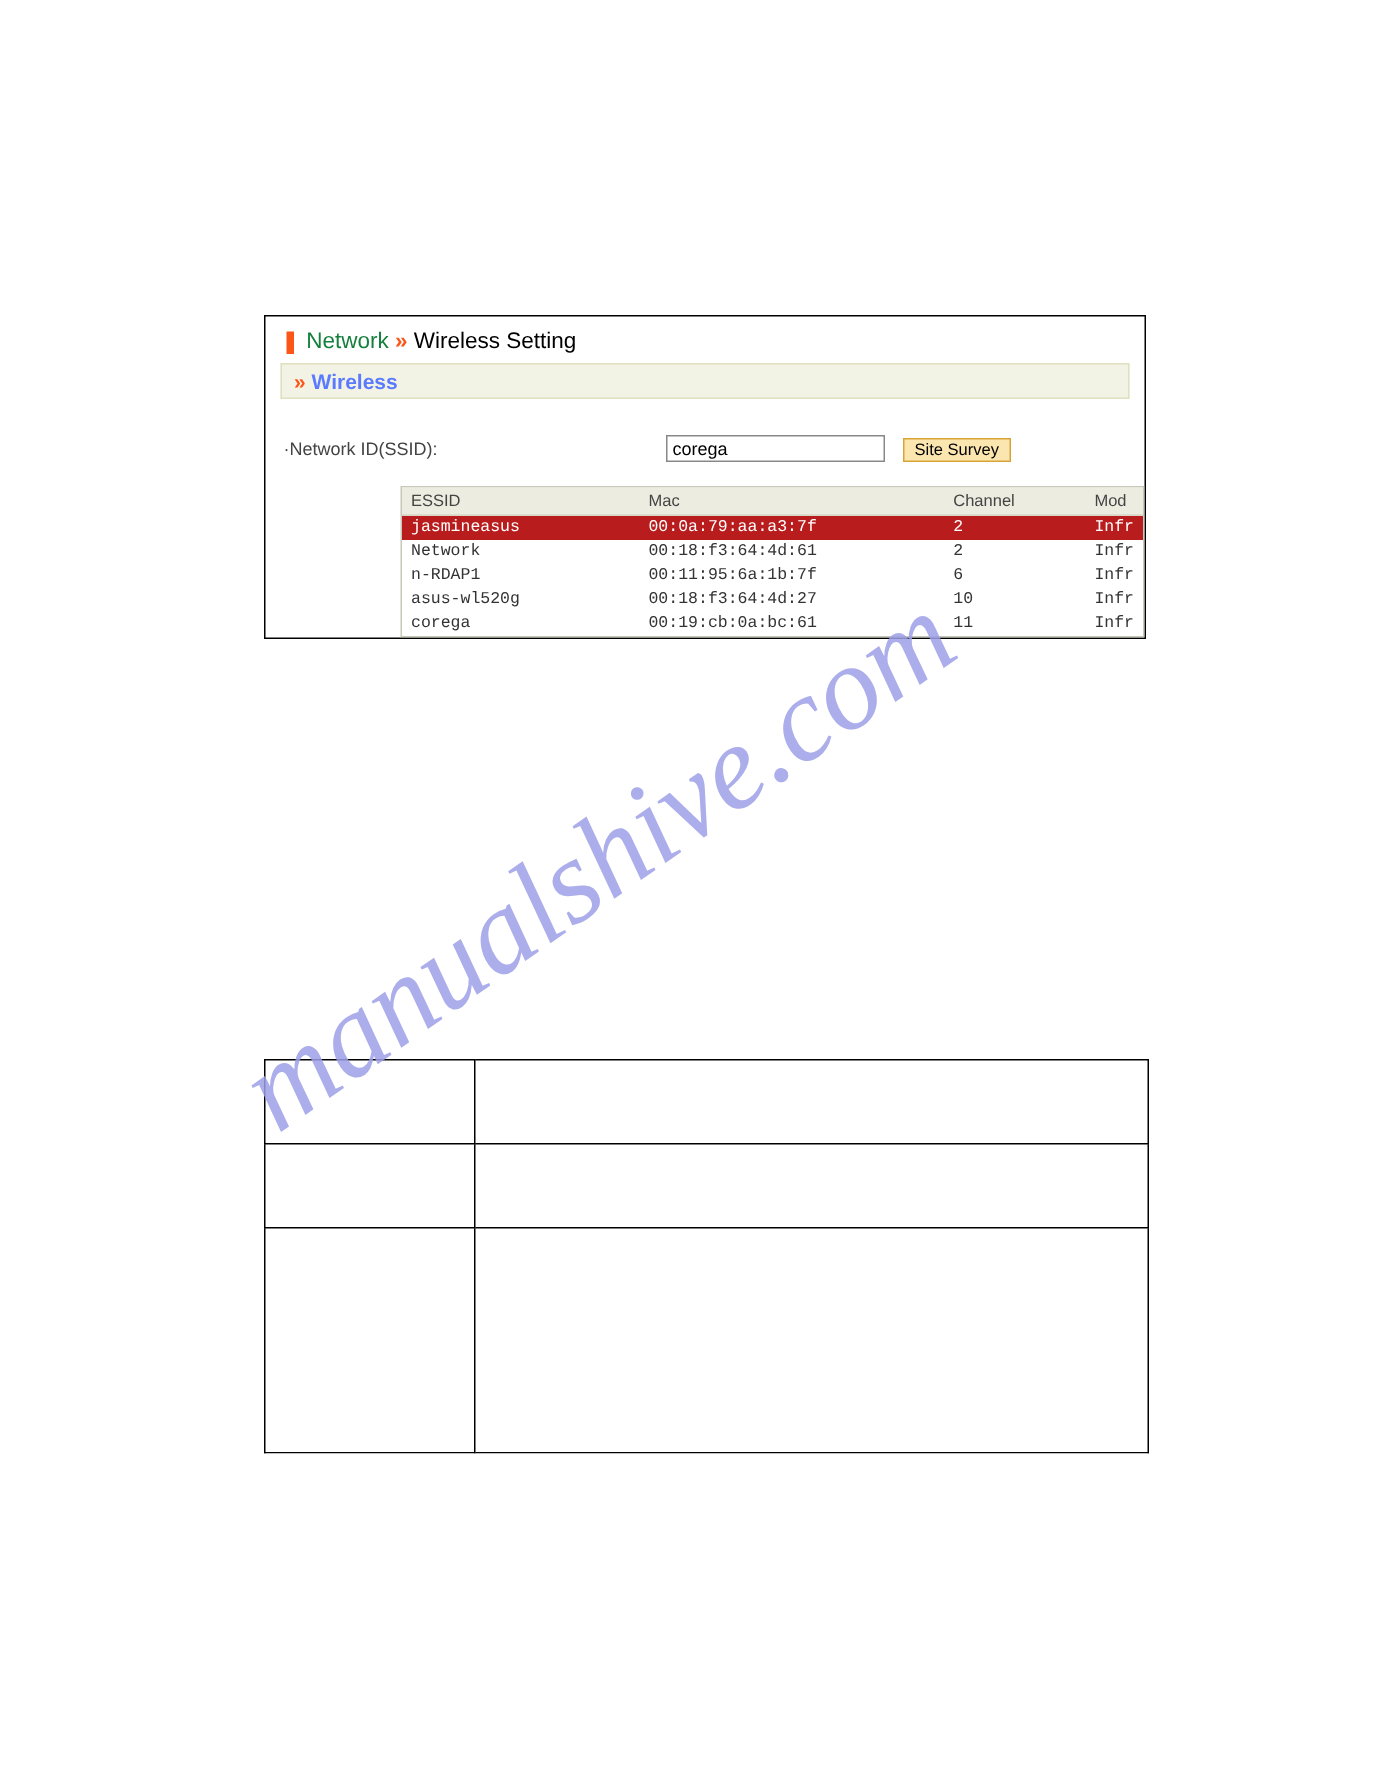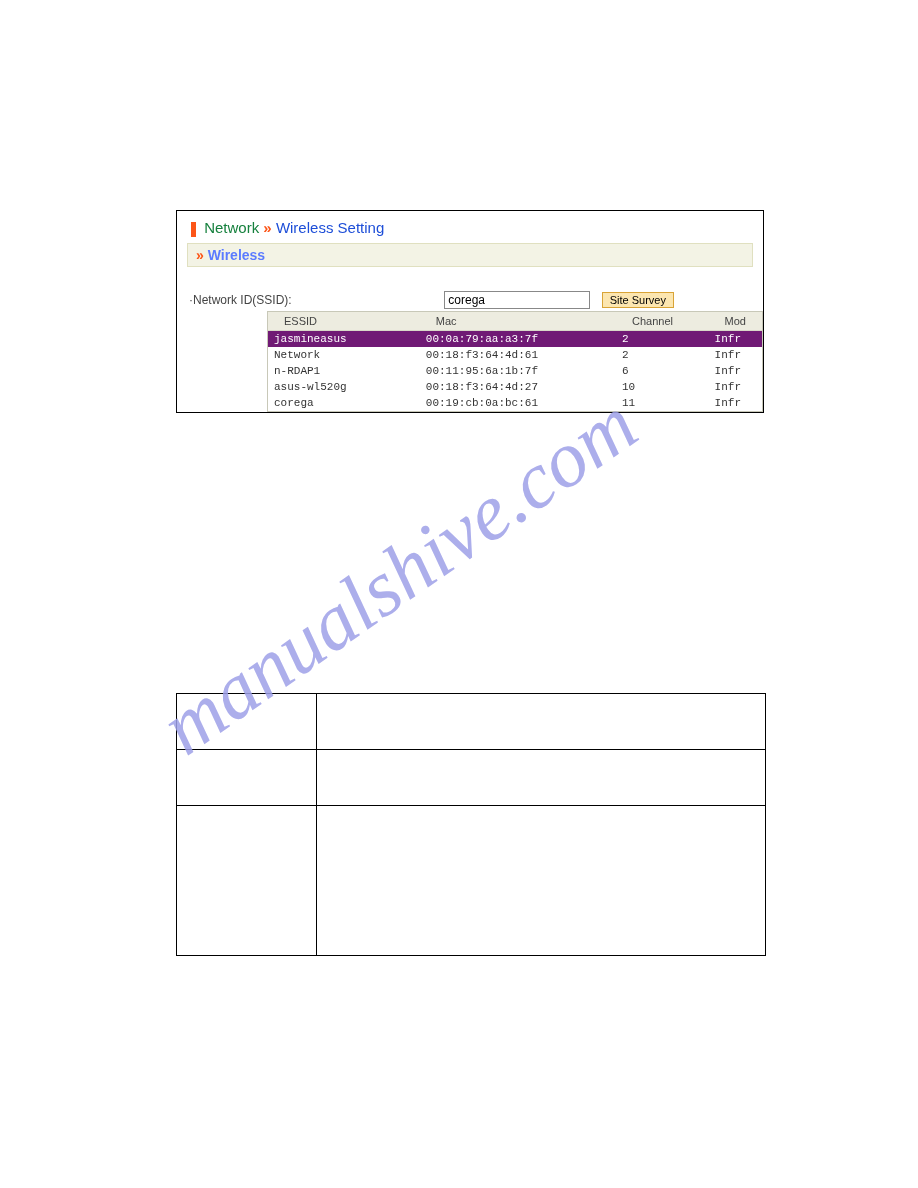--- a/index.html
+++ b/index.html
@@ -3,35 +3,35 @@
 <meta charset="utf-8">
 <style>
   * { box-sizing: border-box; margin: 0; padding: 0; }
   body { font-family: Arial, sans-serif; background: #fff; width: 918px; }
   .page { width: 918px; padding: 0; position: relative; }
   .screenshot-border { border: 1px solid #000; width: 588px; margin: 210px 0 0 176px; overflow: hidden; background: #fff; }
   .section-title { padding: 8px 14px 2px 14px; font-size: 15px; color: #555; }
   .section-title .bar { display:inline-block; width:5px; height:15px; background:#fc5518; vertical-align:middle; margin-right:4px; }
   .section-title .net { color:#15803d; }
   .section-title .arrows { color:#fc5518; font-weight:bold; }
-  .section-title .ws { color:#1d4ed8;margin-top:11px; }
+  .section-title .ws { color:#000000;margin-top:11px; }
   .sub-header { background:#f3f3e5; border:1px solid #e0e0c0; margin:4px 10px 4px 10px; padding:3px 8px; font-size:14px; }
   .sub-header .arrows { color:#fc5518; font-weight:bold; }
   .sub-header .wireless { color:#5b7bff; font-weight:bold; }
   .enable-row { padding:4px 20px; font-size:12px; color:#444; }
   .enable-row input { vertical-align:middle; accent-color:green; }
-  .ssid-row { padding:4px 10px 2px 4px; font-size:12px; color:#444;margin-top:20px; }
+  .ssid-row { padding:4px 10px 16px 4px; font-size:12px; color:#444;margin-top:20px; }
   .ssid-row .label { display:inline-block; width:260px; padding-left:8px; }
   .ssid-row input[type=text] { width:146px; height:18px; border:1px solid #888; font-size:12px; padding:1px 3px; }
   .site-survey { background:#fce6b0; border:1px solid #d9a437; font-size:11px; padding:1px 7px; cursor:pointer; margin-left:8px; }
   .table-wrap { margin: 0 0 0 90px; border:1px solid #c8c8b8; font-size:11px; color:#333; }
   .tbl { width:100%; border-collapse:collapse; }
-  .tbl th { background:#edece0; text-align:left; font-weight:normal; padding:3px 16px; font-size:11px; color:#444; border-bottom:1px solid #d8d8c8; }
+  .tbl th { background:#edece0; text-align:left; font-weight:normal; padding:3px 6px; font-size:11px; color:#444; border-bottom:1px solid #d8d8c8; }
   .tbl td { padding:2px 6px; font-family: 'Courier New', monospace; font-size:11px; }
-  .tbl tr.sel td { background:#701a75; color:#fff; }
+  .tbl tr.sel td { background:#b91c1c; color:#fff; }
   .watermark { pointer-events:none; position:absolute; top:320px; left:120px; font-size:80px; color:#9ea0e8; opacity:0.85; transform:rotate(-35deg); font-style:italic; font-family: 'Times New Roman', serif; }
   .doc-table { border-collapse:collapse; width:590px; margin: 280px 0 0 176px; }
   .doc-table td { border:1px solid #000; height:56px; }
   .doc-table td.c1 { width:140px; }
   .doc-table tr.tall td { height:150px; }
 </style>
 </head>
 <body>
 
 <div class="page">

